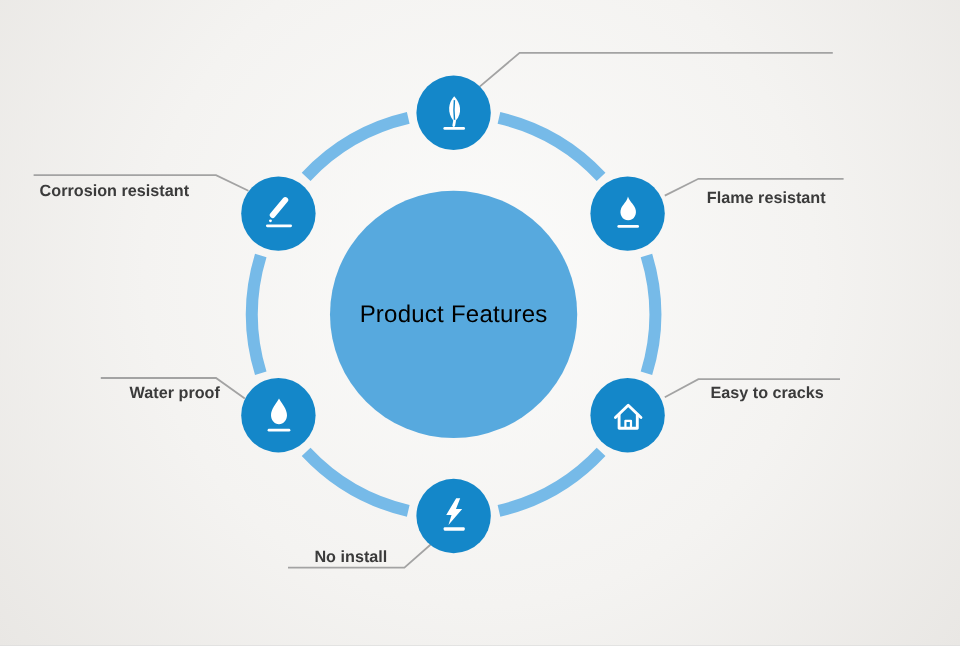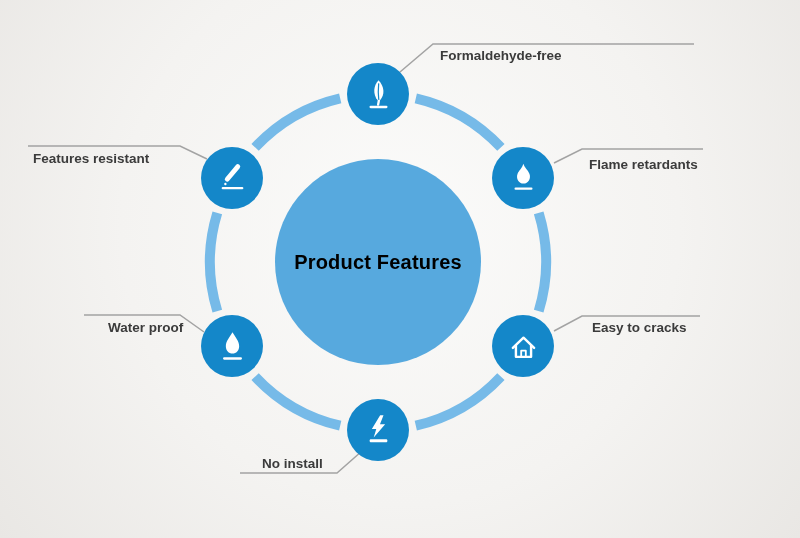--- a/index.html
+++ b/index.html
@@ -10,21 +10,21 @@
   }
   .wires{position:absolute;left:0;top:0;}
   .ring-arc{fill:none;stroke:var(--ring-arc,#76bae8);stroke-width:10;}
   .lead{fill:none;stroke:var(--leader-line,#a3a3a3);stroke-width:1.5;}
   .center-circle{
     position:absolute;left:275px;top:159px;width:206px;height:206px;border-radius:50%;
     background:var(--center-circle,#57a9de);
     display:flex;align-items:center;justify-content:center;
   }
   .center-title{
-    font-size:20px;font-weight:bold;color:#000;white-space:nowrap;letter-spacing:0.2px;
+    font-size:20px;font-weight:normal;color:#000;white-space:nowrap;letter-spacing:0.2px;
   }
   .node{
     position:absolute;width:62px;height:62px;border-radius:50%;
     background:var(--icon-circle,#1487c9);
     display:flex;align-items:center;justify-content:center;
   }
   .label{
     position:absolute;font-size:13.5px;font-weight:bold;color:var(--label-text,#3b3b3b);
     white-space:nowrap;
   }
@@ -104,20 +104,19 @@
   <div class="node" style="left:201px;top:147px">
     <svg viewBox="0 0 40 40" width="37" height="37">
       <g transform="rotate(40 20 14)">
         <rect class="wf" x="17.4" y="2.5" width="5.2" height="23" rx="2.6"></rect>
       </g>
       <circle class="wf" cx="12.3" cy="26" r="1.3"></circle>
       <path class="ws" d="M9.5 30.5 H30.5"></path>
     </svg>
   </div>
 
-  <div class="label" style="left:440px;top:48px">Formaldehyde-free</div>
-  <div class="label" style="left:589px;top:157px">Flame retardants</div>
+  <div class="label" style="left:589px;top:157px">Flame resistant</div>
   <div class="label" style="left:592px;top:320px">Easy to cracks</div>
   <div class="label" style="left:262px;top:456px">No install</div>
   <div class="label" style="left:108px;top:320px">Water proof</div>
-  <div class="label" style="left:33px;top:151px">Features resistant</div>
+  <div class="label" style="left:33px;top:151px">Corrosion resistant</div>
 
 </div>
 
 </body></html>

